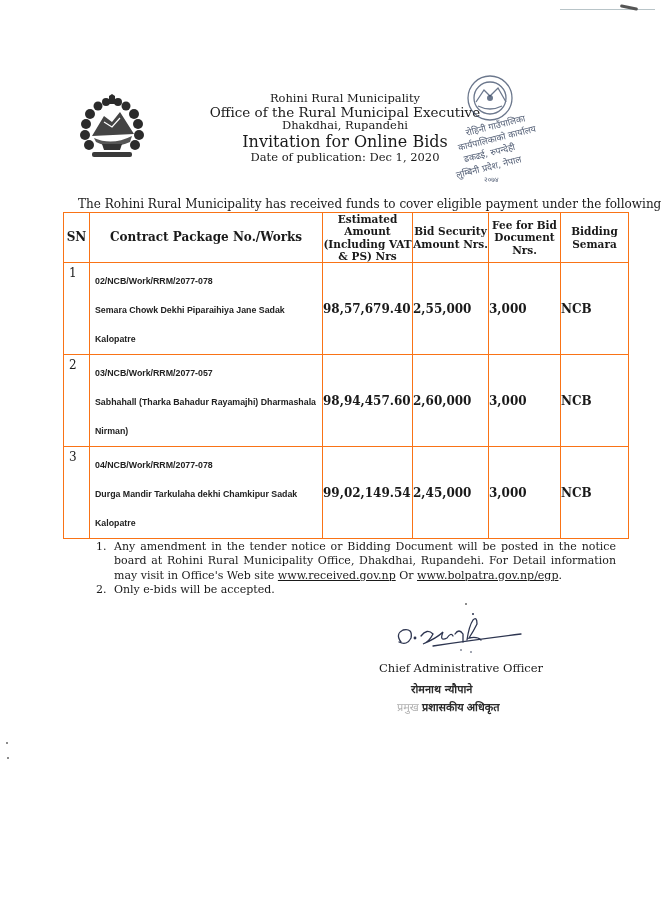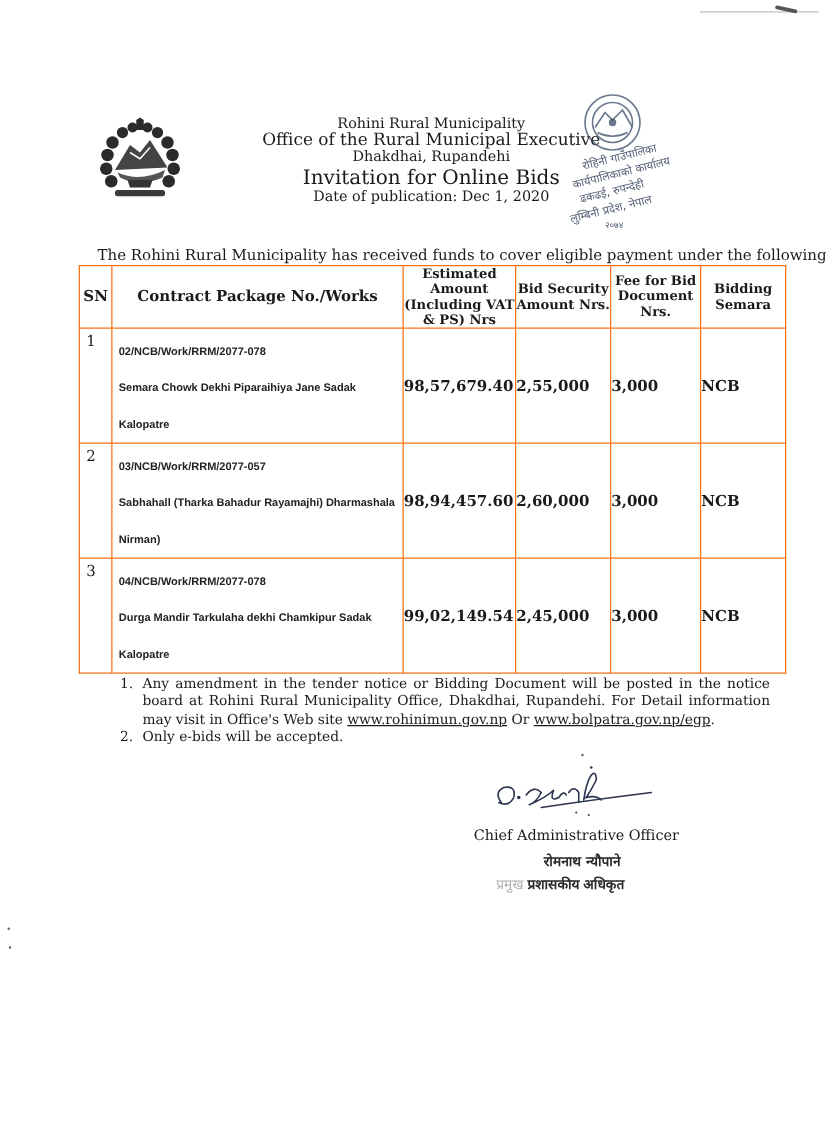--- a/index.html
+++ b/index.html
@@ -156,21 +156,20 @@
     }
     .officer-np-name {
       position: absolute;
       left: 411px;
       top: 681px;
       font-family: "DejaVu Sans", sans-serif;
       font-size: 11px;
       font-weight: bold;
       color: #2a2a2a;
       white-space: nowrap;
-      margin-left: 24px;
     }
     .officer-np-title {
       position: absolute;
       left: 397px;
       top: 699px;
       font-family: Liberation Sans, sans-serif;
       font-size: 11px;
       font-weight: bold;
       color: #2a2a2a;
       white-space: nowrap;
@@ -316,21 +315,21 @@
       <td class="num-cell">2,45,000</td>
       <td class="num-cell">3,000</td>
       <td class="num-cell">NCB</td>
     </tr>
   </tbody>
 </table>
 
 <ol class="notes">
   <li>
     <span class="num">1.</span>
-    <span>Any amendment in the tender notice or Bidding Document will be posted in the notice board at Rohini Rural Municipality Office, Dhakdhai, Rupandehi. For Detail information may visit in Office's Web site </span><a href="#">www.rohinimun.gov.np</a><span> Or </span><a href="#">www.bolpatra.gov.np/egp</a><span>.</span>
+    <span>Any amendment in the tender notice or Bidding Document will be posted in the notice board at Rohini Rural Municipality Office, Dhakdhai, Rupandehi. For Detail information may visit in Office's Web site </span><a href="#">www.received.gov.np</a><span> Or </span><a href="#">www.bolpatra.gov.np/egp</a><span>.</span>
   </li>
   <li>
     <span class="num">2.</span>
     <span>Only e-bids will be accepted.</span>
   </li>
 </ol>
 
 <div class="signature">
   <svg width="140" height="42" viewBox="0 0 140 42">
     <g fill="none" stroke="#2d3550" stroke-width="1.3" stroke-linecap="round">

